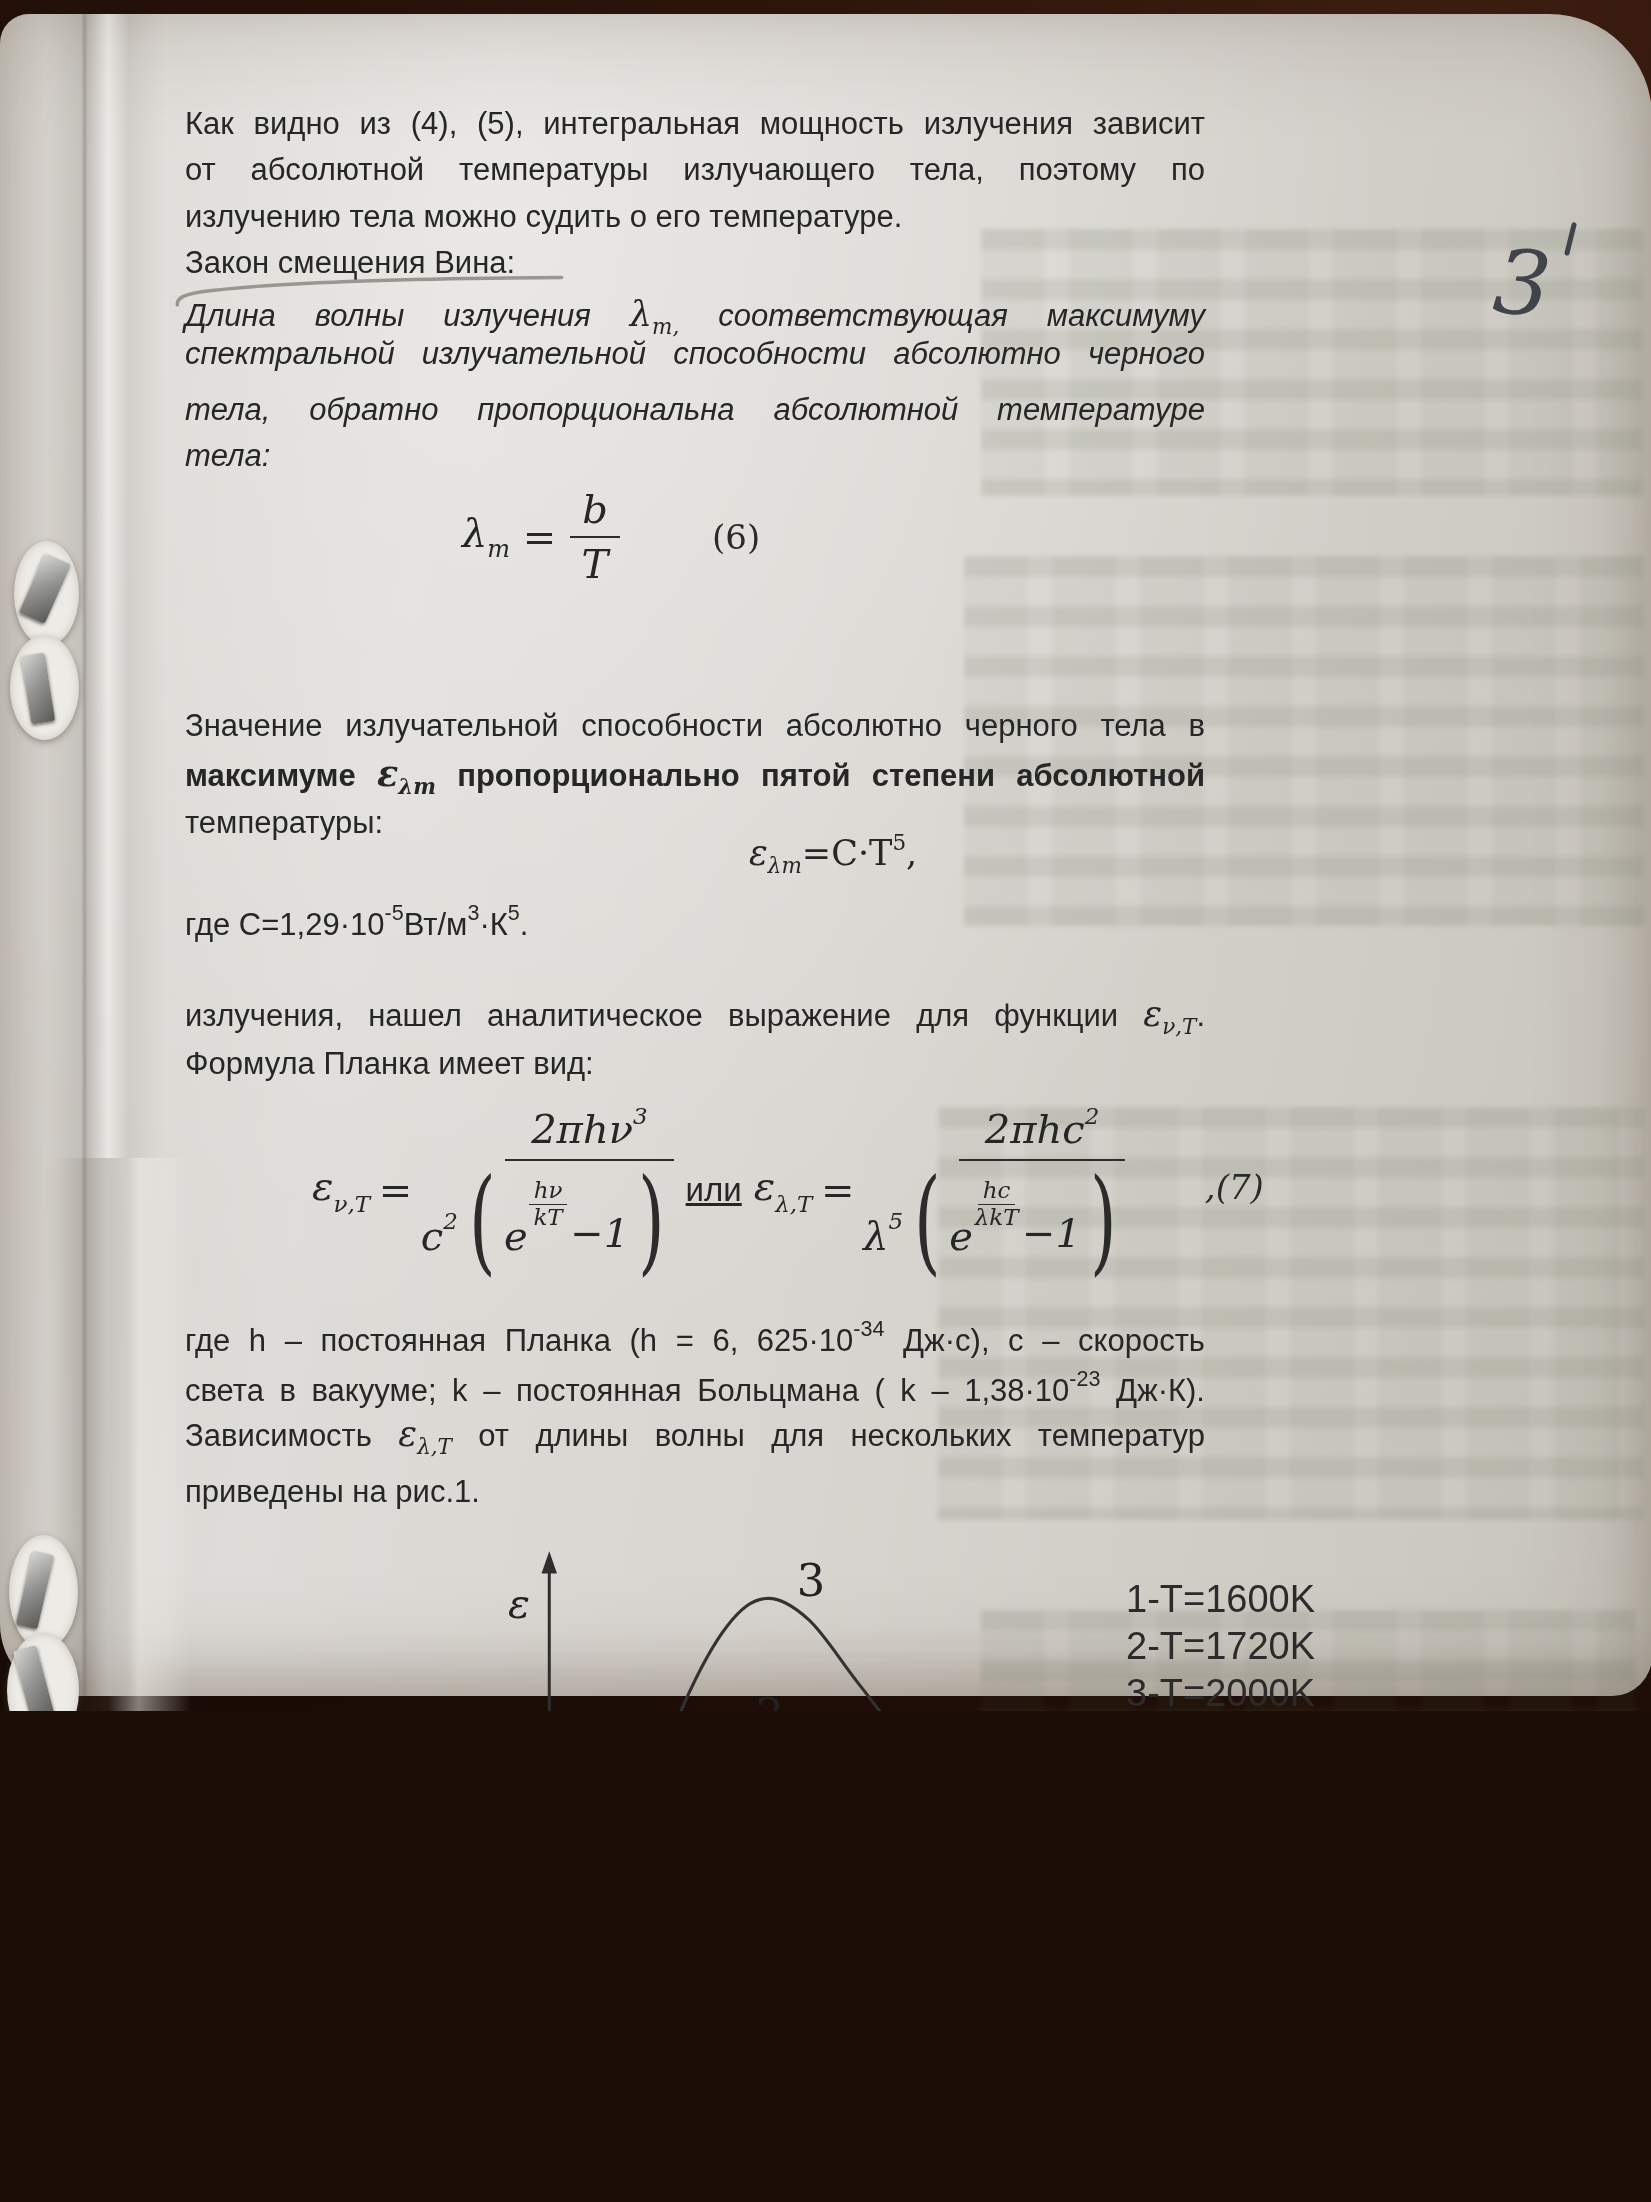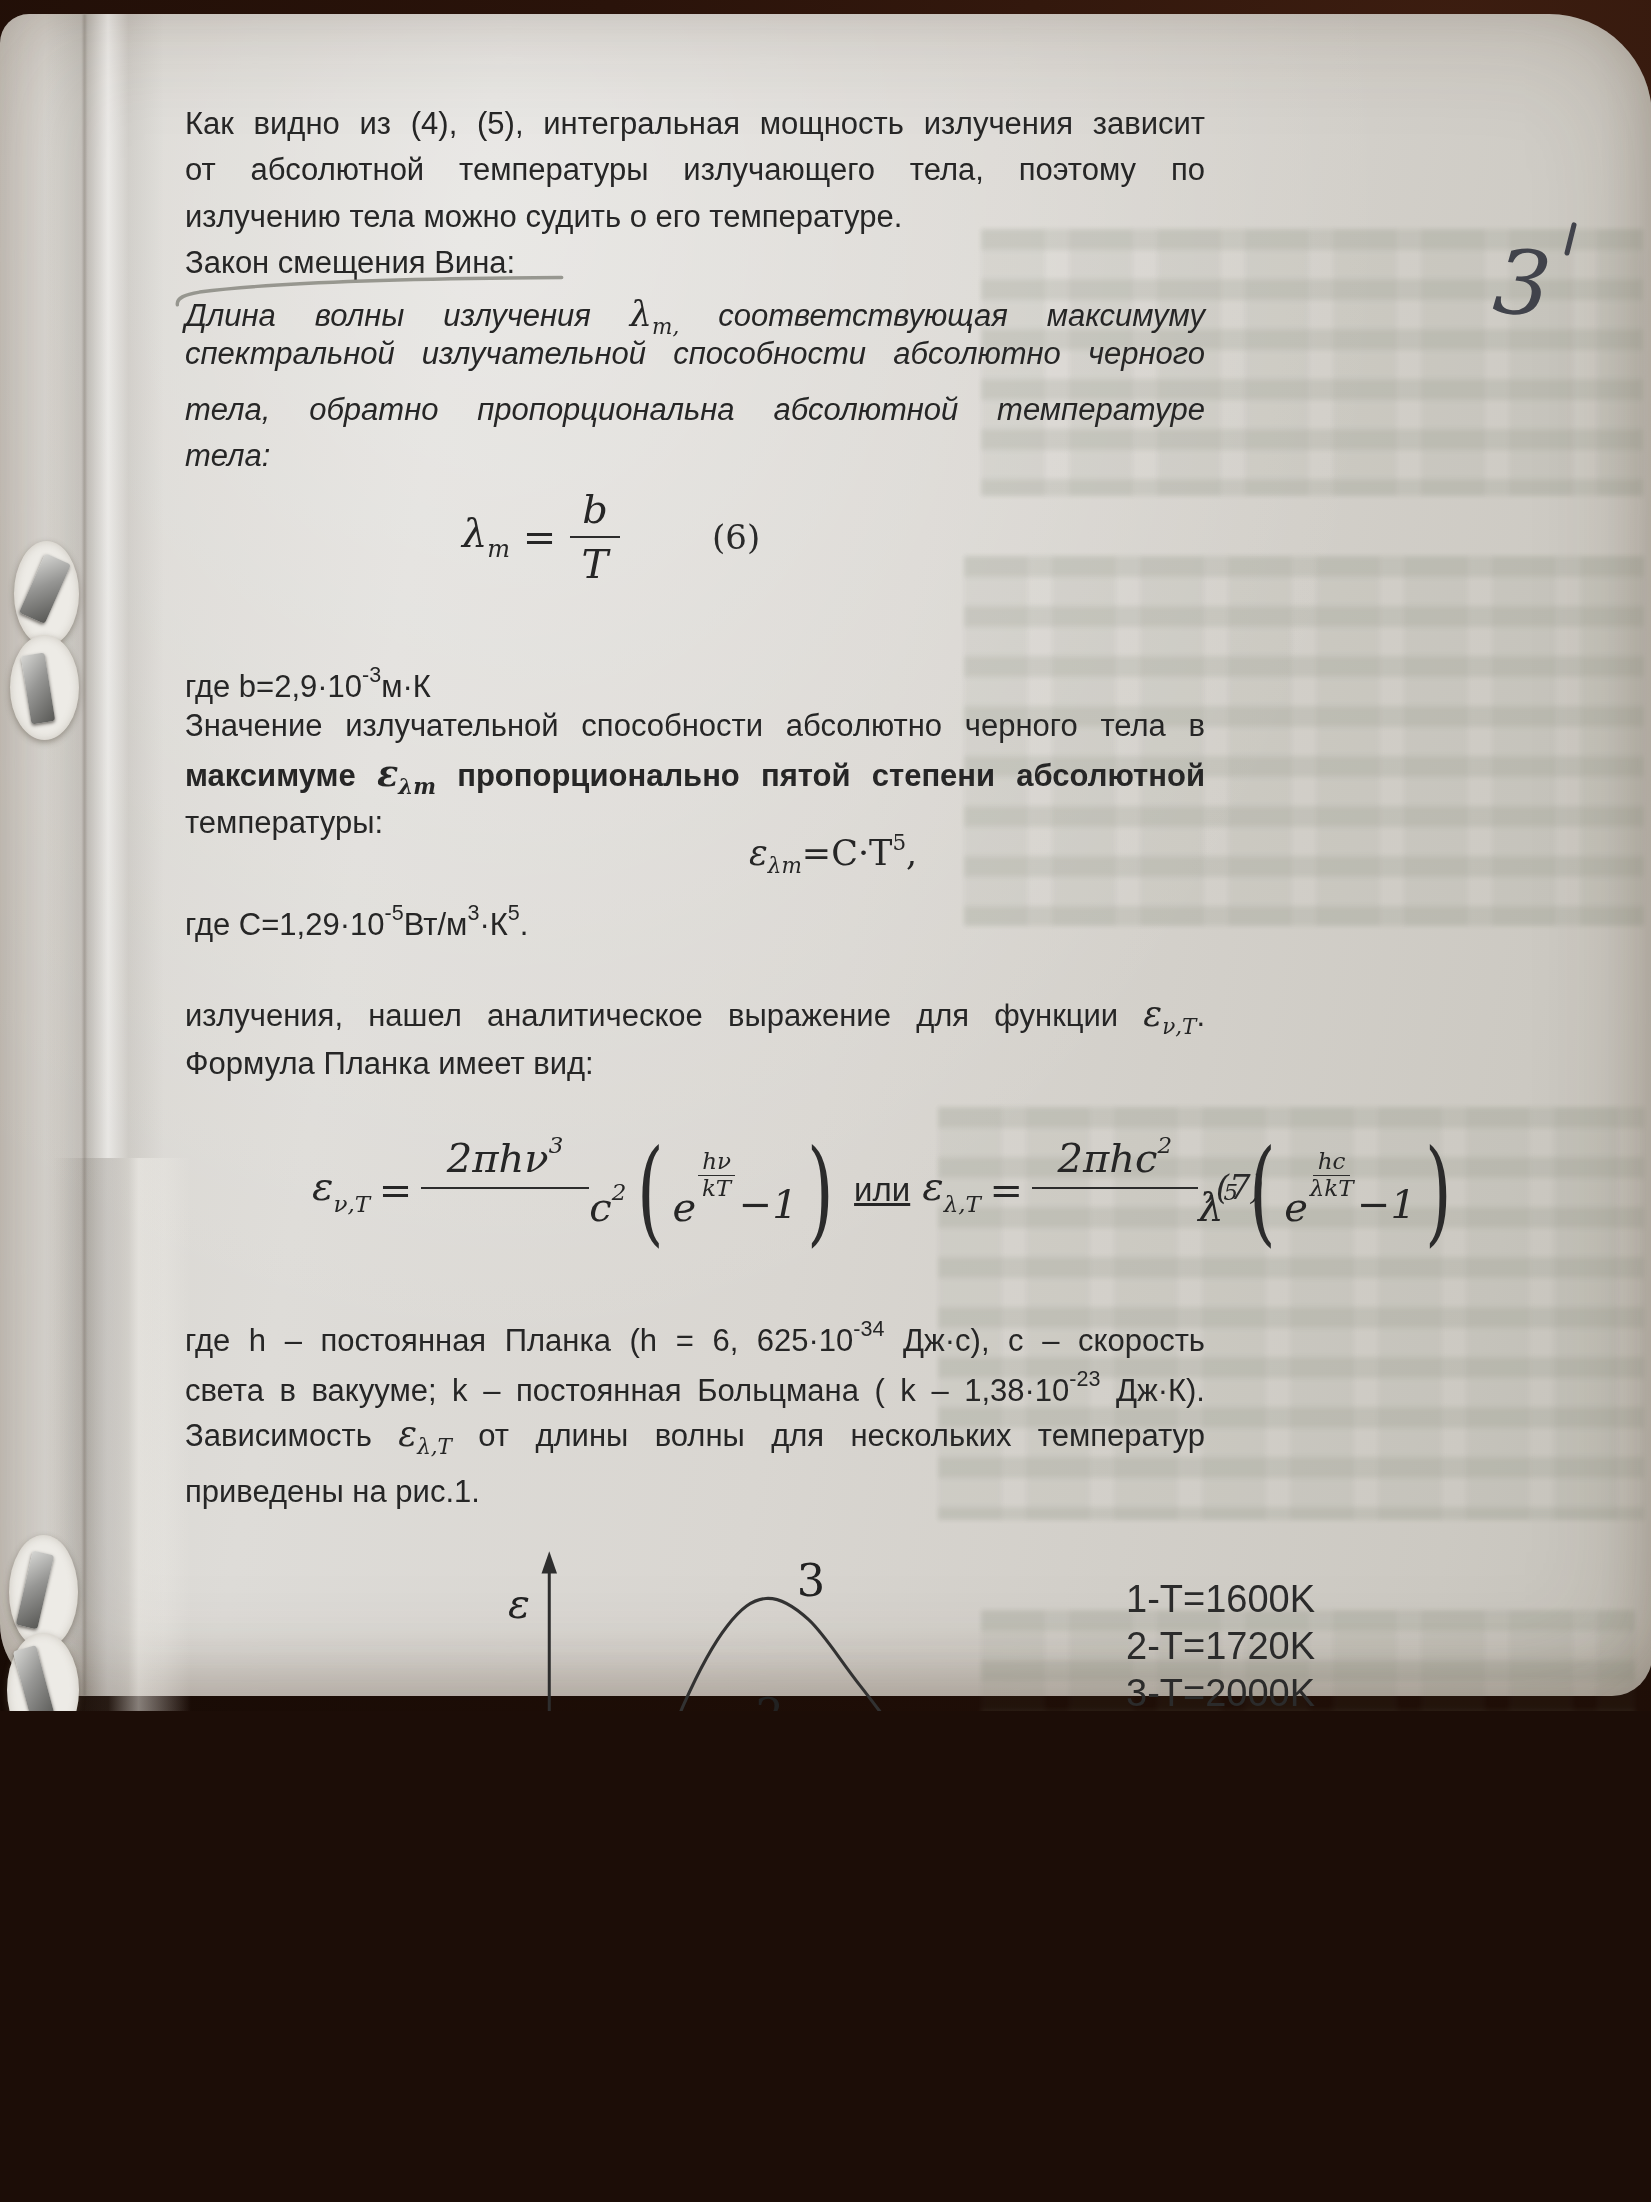--- a/index.html
+++ b/index.html
@@ -46,21 +46,21 @@
   .fepsline{position:absolute;left:185px;top:816px;width:1020px;height:52px;}
   .feps{margin-left:564px;font-family:"DejaVu Serif",serif;font-size:35px;color:#262626;}
   .feps .gr{font-style:italic;}
   .feps sub{font-size:21.5px;vertical-align:-7.7px;font-style:italic;}
   .feps sup{font-size:21.5px;vertical-align:15.5px;}
   .f7{position:absolute;left:185px;top:1069px;width:1084px;height:215px;display:flex;align-items:center;}
   .f7 .lhs{font-size:40px;margin-left:127px;}
   .f7 .lhs sub,.f7 .lhs2 sub{font-size:23px;vertical-align:-12px;}
   .f7 .lhs2{font-size:40px;}
   .f7 .eq{font-size:40px;margin:0 8.6px;font-family:"DejaVu Serif",serif;}
-  .bigfrac{display:inline-flex;flex-direction:row;align-items:flex-start;}
+  .bigfrac{display:inline-flex;flex-direction:column;align-items:flex-end;}
   .bigfrac .top{border-bottom:2.6px solid #2c2c2c;padding:0 26px 6.9px;font-size:40px;}
   .bigfrac .top sup{font-size:23px;vertical-align:19px;}
   .bigfrac .bot{padding-top:3.4px;display:inline-flex;align-items:center;}
   .paren{font-family:"DejaVu Serif",serif;font-style:normal;font-size:114px;font-weight:300;
          transform:scaleX(.6);line-height:1;color:#2b2b2b;}
   .denbody{display:inline-flex;align-items:center;transform:translateY(12px);font-size:40px;}
   .denpre{margin-right:1.7px;}
   .denpre sup{font-size:23px;vertical-align:20.6px;}
   .erow{display:inline-flex;align-items:flex-end;}
   .supfrac{display:inline-flex;flex-direction:column;align-items:center;font-size:23px;
@@ -125,21 +125,20 @@
     <div class="ln it left" style="top:418px;">тела:</div>
 
     <div class="f6 math">
       <span class="body"><span><span>λ</span><sub>m</sub></span>&nbsp;<span>=</span><span class="frac">
             <span class="num">b</span>
             <span class="den">T</span>
           </span></span>
       <span class="eqtag">(6)</span>
     </div>
 
-    <div class="ln left" style="top:638px;"><span>где b=2,9·10</span><sup class="s">-3</sup><span>м·К</span></div>
 
     <div class="ln" style="top:688px;">Значение излучательной способности абсолютно черного тела в</div>
     <div class="ln" style="top:736px;font-weight:bold;"><span>максимуме </span><span class="ieps"><span>ε</span><sub>λm</sub></span><span> пропорционально пятой степени абсолютной</span></div>
     <div class="ln left" style="top:785px;">температуры:</div>
 
     <div class="fepsline">
       <span class="feps"><span class="gr">ε</span><sub>λm</sub><span>=C·T</span><sup>5</sup><span>,</span></span>
     </div>
 
     <div class="ln left" style="top:876px;"><span>где C=1,29·10</span><sup class="s">-5</sup><span>Вт/м</span><sup class="s">3</sup><span>·К</span><sup class="s">5</sup><span>.</span></div>

